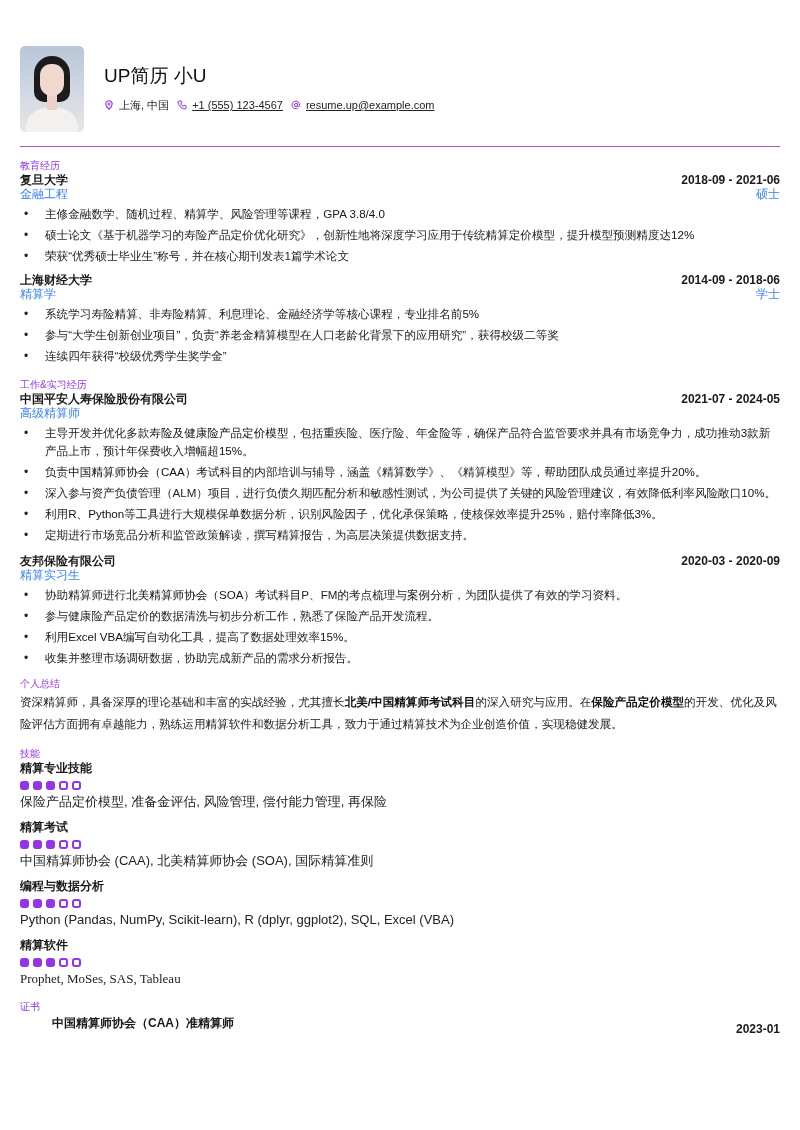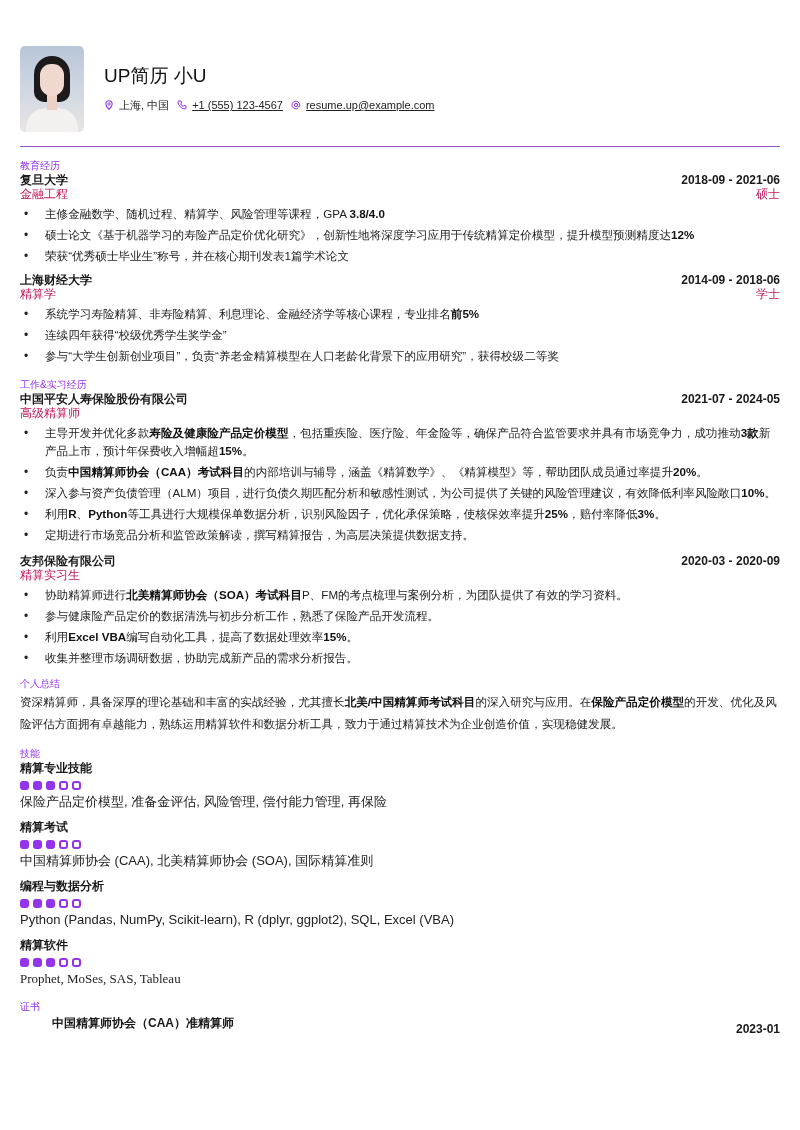--- a/index.html
+++ b/index.html
@@ -14,25 +14,25 @@
   .info { margin-left: 12px; }
   .name { font-size: 19px; font-weight: 500; color: #111; margin-top: -2px; }
   .contacts { display: flex; align-items: center; font-size: 11px; margin-top: 9px; color: #222; }
   .contacts .ci { display: flex; align-items: center; margin-right: 8px; }
   .contacts svg { width: 10px; height: 10px; margin-right: 5px; }
   .contacts a { color: #222; text-decoration: underline; }
   .divider { height: 1px; background: #9b59d0; margin-top: 14px; }
   .sec-title { color: #9333ea; font-size: 10px; line-height: 14px; }
   .row { display: flex; justify-content: space-between; font-size: 12px; line-height: 14px; }
   .bold { font-weight: 700; }
-  .sub { font-size: 12px; line-height: 14px; color: #be185d; }
+  .sub { font-size: 12px; line-height: 14px; color: #3b82f6; }
   ul.bullets { list-style: none; margin-top: 4px; }
   ul.bullets li { position: relative; padding-left: 25px; font-size: 11.6px; line-height: 18px; margin-bottom: 3px; color: #222; }
   ul.bullets li::before { content: "•"; position: absolute; left: 4px; top: 0; font-size: 12px; }
-  ul.bullets b { font-weight: 700; color: #111; }
+  ul.bullets b { font-weight: 400; color: #111; }
   .summary { font-size: 11.6px; line-height: 22px; color: #222; }
   .summary b { font-weight: 700; color: #111; }
   .skill-name { font-size: 12px; font-weight: 700; line-height: 14px; }
   .dots { display: flex; gap: 4px; margin-top: 6px; }
   .dot { width: 9px; height: 9px; border-radius: 3px; background: #9333ea; }
   .dot.empty { background: #fff; border: 2px solid #9333ea; }
   .skill-desc { font-size: 13px; color: #222; margin-top: 5px; line-height: 14px; }
 </style>
 </head>
 <body>
@@ -98,22 +98,22 @@
       <div class="row">
           <span class="bold">上海财经大学</span>
           <span class="bold">2014-09 - 2018-06</span>
         </div>
       <div class="row">
           <span class="sub">精算学</span>
           <span class="sub">学士</span>
         </div>
       <ul class="bullets">
           <li><span>系统学习寿险精算、非寿险精算、利息理论、金融经济学等核心课程，专业排名</span><b>前5%</b></li>
+          <li><span>参与“大学生创新创业项目”，负责“养老金精算模型在人口老龄化背景下的应用研究”，获得校级二等奖</span></li>
           <li><span>连续四年获得“校级优秀学生奖学金”</span></li>
-          <li><span>参与“大学生创新创业项目”，负责“养老金精算模型在人口老龄化背景下的应用研究”，获得校级二等奖</span></li>
         </ul>
     </div>
   </div>
 
   <div style="margin-top:13px;">
     <div class="sec-title">工作&amp;实习经历</div>
 
     <div>
       <div class="row">
           <span class="bold">中国平安人寿保险股份有限公司</span>

